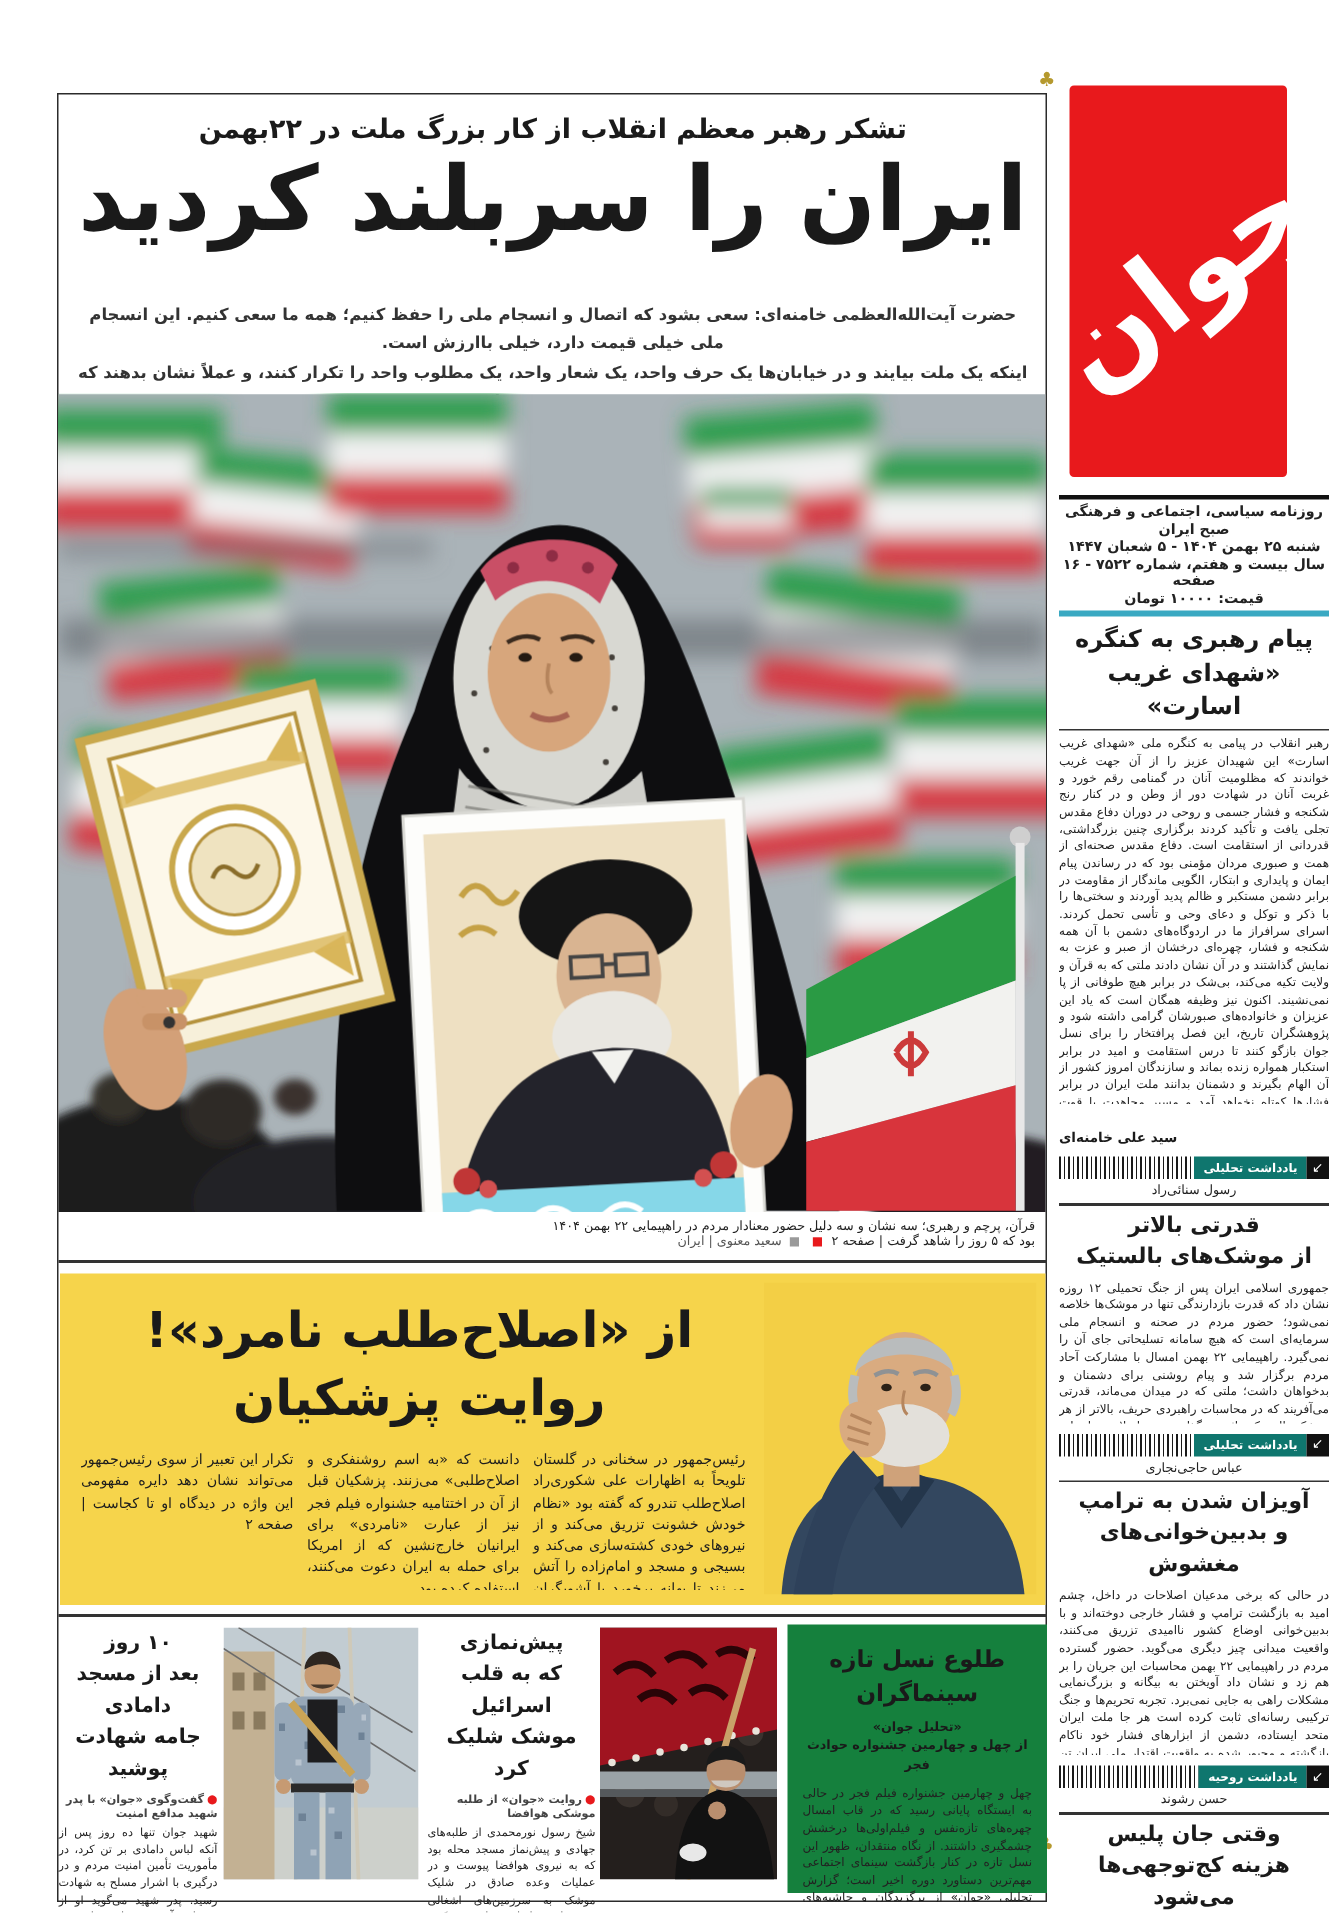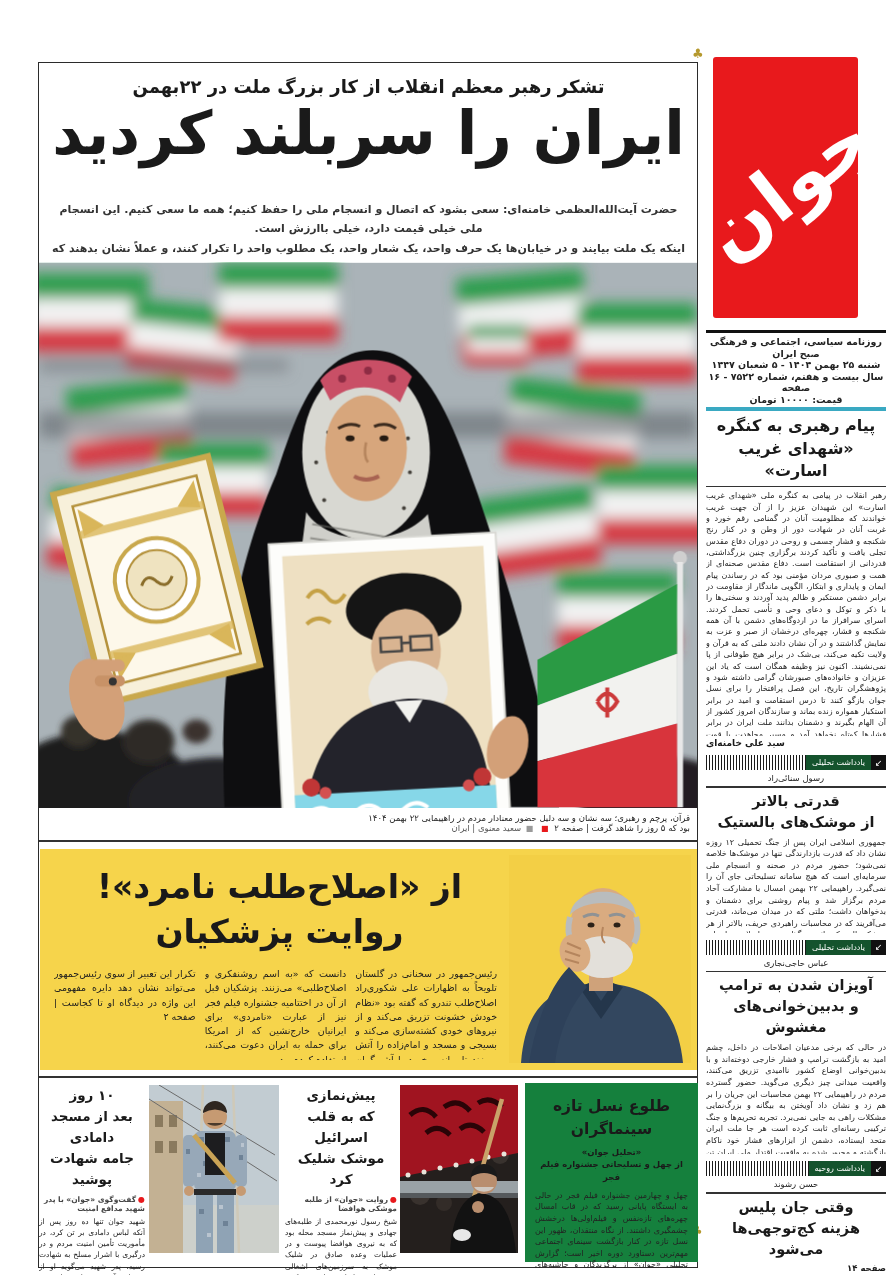--- a/index.html
+++ b/index.html
@@ -10,24 +10,24 @@
   .ornament{position:absolute;color:#b5992e;font-size:13px;line-height:1;}
   
   .logo-box{position:absolute;left:713px;top:57px;width:145px;height:261px;background:#e8191c;border-radius:3px;}
   .right-col{position:absolute;left:706px;top:330px;width:180px;}
   .rule-black{height:3px;background:#111;margin:0 0 3px;}
   .rule-teal{height:4px;background:#3aa9c2;margin:2px 0 4px;}
   .rule-thin{height:1.5px;background:#333;margin:3px 0;}
   .mast-info{font-size:9.5px;font-weight:bold;text-align:center;line-height:1.22;color:#222;}
   .leader-title{font-size:16px;font-weight:bold;text-align:center;line-height:1.4;margin:4px 0 2px;}
   .leader-body{font-size:8px;line-height:1.42;text-align:justify;height:246px;overflow:hidden;color:#222;}
-  .leader-sign{font-size:9px;font-weight:bold;text-align:left;margin:2px 0 0;}
+  .leader-sign{font-size:9px;font-weight:bold;text-align:left;margin:18px 0 0;}
   .rubric-head{display:flex;direction:ltr;height:15px;align-items:stretch;margin:7px 0 3px;}
   .rubric-barcode{flex:1;background:repeating-linear-gradient(90deg,#1a1a1a 0 1px,#fff 1px 3px);}
-  .rubric-label{background:#14532d;color:#fff;font-size:8px;font-weight:normal;display:flex;align-items:center;padding:0 6px;white-space:nowrap;}
+  .rubric-label{background:#0f766e;color:#fff;font-size:8px;font-weight:bold;display:flex;align-items:center;padding:0 6px;white-space:nowrap;}
   .rubric-logo{width:15px;background:#111;color:#fff;font-size:9px;display:flex;align-items:center;justify-content:center;}
   .rubric-author{font-size:8.5px;text-align:center;color:#222;margin:2px 0;}
   .rubric-title{font-size:14.5px;font-weight:bold;text-align:center;line-height:1.45;}
   .rubric-body{font-size:8px;line-height:1.45;text-align:justify;margin-top:4px;overflow:hidden;color:#222;}
   .rubric-page{font-size:8.5px;font-weight:bold;text-align:right;margin-top:3px;}
   
   .kicker{position:absolute;left:39px;top:76px;width:659px;text-align:center;font-size:18px;font-weight:bold;}
   .headline{position:absolute;left:39px;top:98px;width:659px;text-align:center;font-size:60px;font-weight:bold;letter-spacing:-1px;}
   .deck{position:absolute;left:49px;top:200px;width:639px;text-align:center;font-size:11px;font-weight:bold;color:#333;line-height:1.75;}
   .photo-main{position:absolute;left:39px;top:262px;width:658px;height:546px;}
@@ -410,19 +410,19 @@
       </svg>
     </div>
 
     <div class="cinema">
       <div class="c-title">
         <div>طلوع نسل تازه</div>
         <div>سینماگران</div>
       </div>
       <div class="c-sub">
         <div>«تحلیل جوان»</div>
-        <div>از چهل و تسلیحاتی جشنواره فیلم فجر</div>
+        <div>از چهل و چهارمین جشنواره حوادث فجر</div>
       </div>
       <div class="c-body" style="height:78px;">چهل و چهارمین جشنواره فیلم فجر در حالی به ایستگاه پایانی رسید که در قاب امسال چهره‌های تازه‌نفس و فیلم‌اولی‌ها درخشش چشمگیری داشتند. از نگاه منتقدان، ظهور این نسل تازه در کنار بازگشت سینمای اجتماعی مهم‌ترین دستاورد دوره اخیر است؛ گزارش تحلیلی «جوان» از برگزیدگان و حاشیه‌های جشنواره را بخوانید | صفحه ۱۶</div>
     </div>
   </div>
 
 </div>
 
 </body></html>

